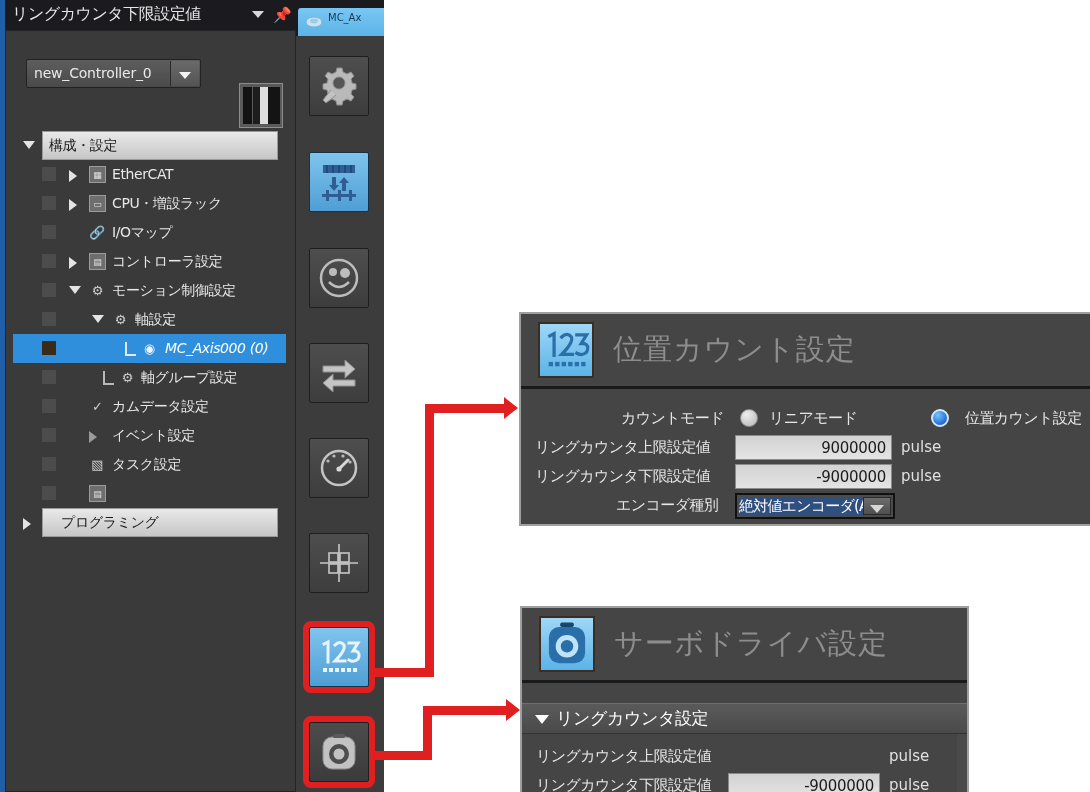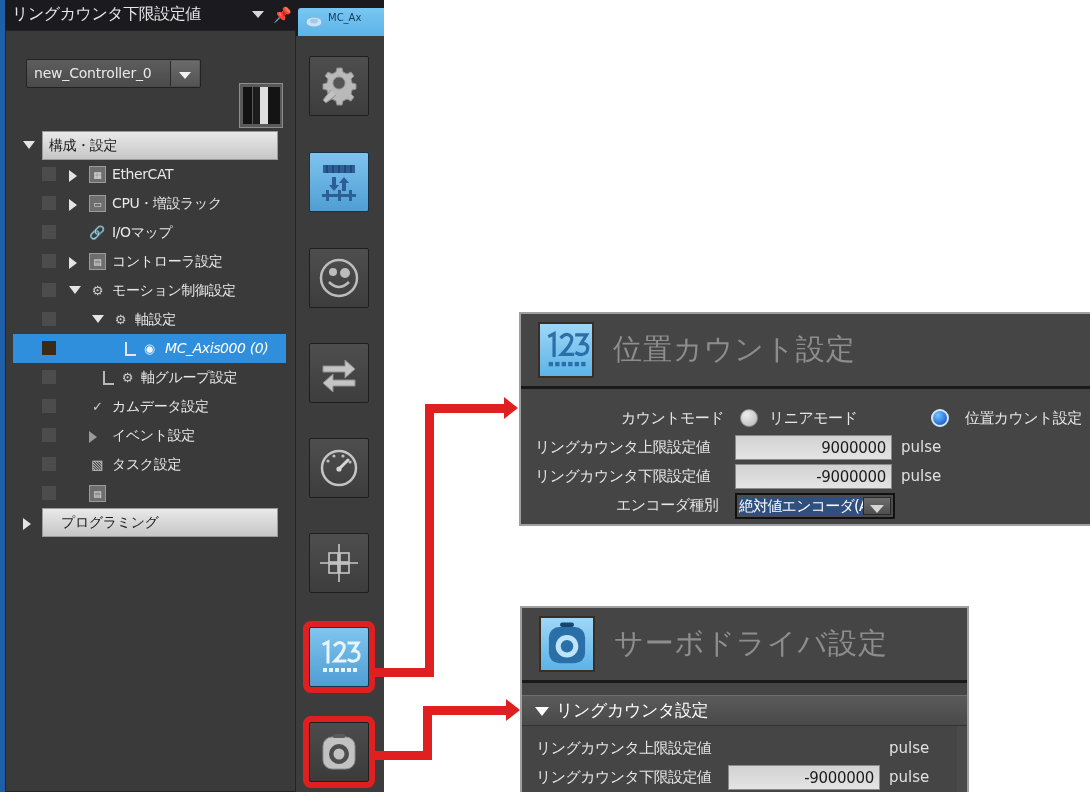--- a/index.html
+++ b/index.html
@@ -685,21 +685,21 @@
           <circle cx="23" cy="25" r="10" fill="#bfe4f9"></circle>
           <circle cx="23" cy="25" r="5.5" fill="#2a6fa8"></circle>
         </svg>
       </div>
       <div class="dlg-head-title">サーボドライバ設定</div>
     </div>
 
     <div class="dlg-body">
       <div class="dlg-scroll-corner"></div>
 
-      <div class="section-bar" style="margin-top:12px">
+      <div class="section-bar" style="margin-top:20px">
         <div class="caret"></div>
         <div class="stitle">リングカウンタ設定</div>
       </div>
 
       <div class="frow" style="margin-top:9px">
         <div class="flabel" style="left:14px">リングカウンタ上限設定値</div>
         <div class="funit" style="left:367px">pulse</div>
       </div>
 
       <div class="frow">

